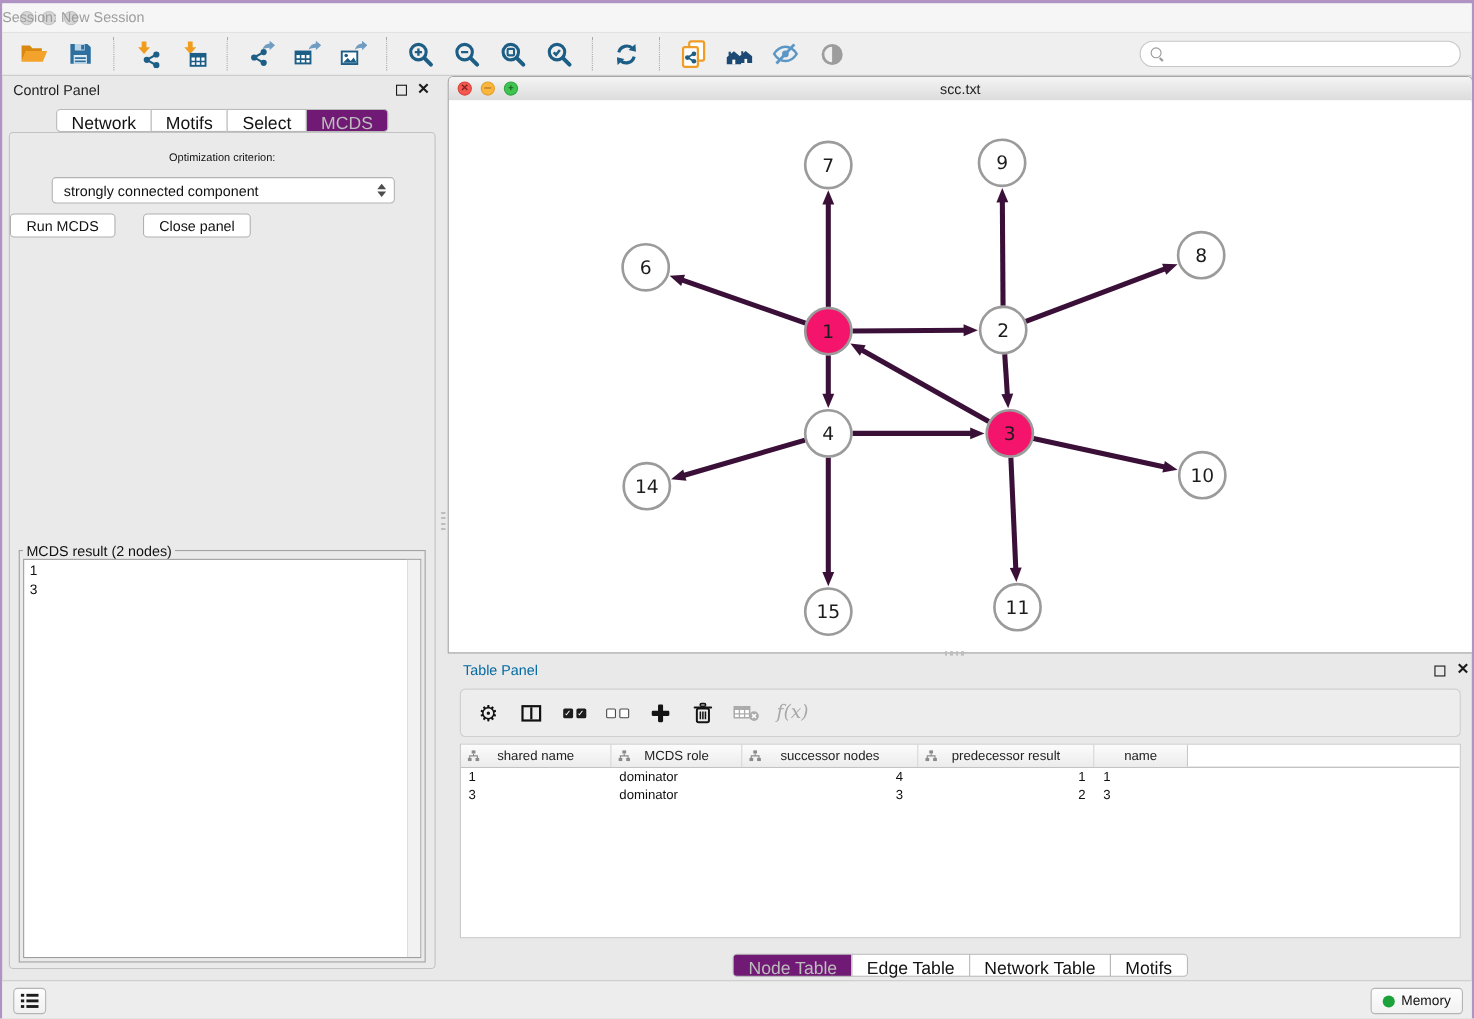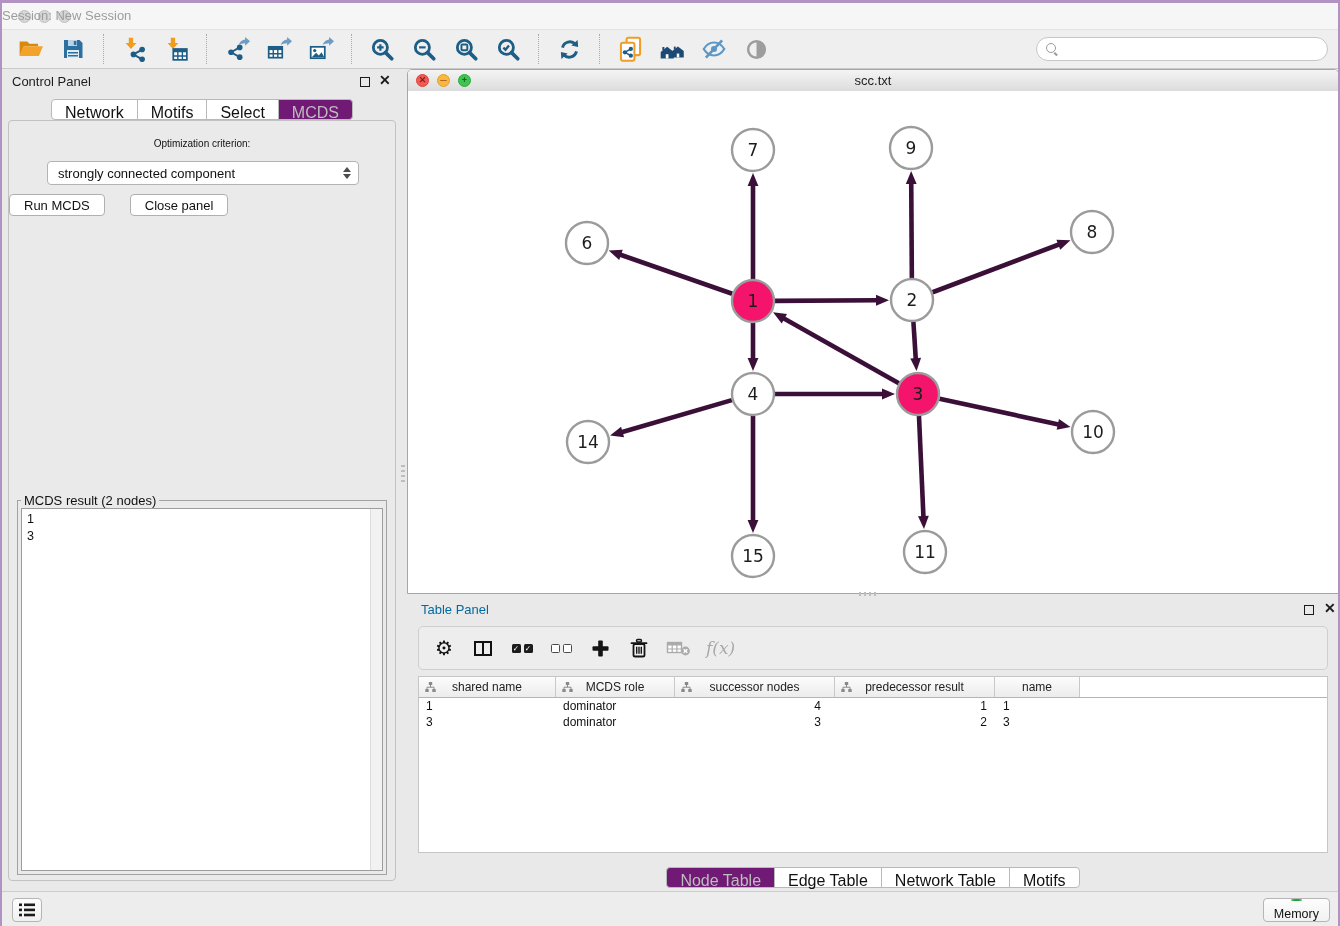--- a/index.html
+++ b/index.html
@@ -74,21 +74,21 @@
   .td{font-size:12px;color:#111;line-height:16px;box-sizing:border-box;white-space:nowrap;overflow:hidden;}
   .td.a-left{padding-left:7px;text-align:left;}
   .td.a-right{text-align:right;}
   .tr .td:nth-child(3){padding-right:14px;}
   .tr .td:nth-child(4){padding-right:8px;}
   .tr .td:nth-child(5){padding-left:8px;}
   #table-tabs{position:absolute;left:0;right:0;top:271px;display:flex;justify-content:center;}
   
   #status-bar{position:absolute;left:0;right:0;top:888px;height:35px;background:#ededed;border-top:1px solid #cdcdcd;}
   #status-list-btn{position:absolute;left:10px;top:6px;width:30px;height:24px;background:linear-gradient(#fdfdfd,#f0f0f0);border:1px solid #b5b5b5;border-radius:4px;display:flex;align-items:center;justify-content:center;box-sizing:border-box;}
-  #memory-btn{position:absolute;right:8px;top:6px;height:24px;background:linear-gradient(#fdfdfd,#f2f2f2);border:1px solid #b5b5b5;border-radius:4px;display:flex;align-items:center;padding:0 10px;gap:6px;font-size:12.5px;color:#111;box-sizing:border-box;flex-direction:column;}
+  #memory-btn{position:absolute;right:8px;top:6px;height:24px;background:linear-gradient(#fdfdfd,#f2f2f2);border:1px solid #b5b5b5;border-radius:4px;display:flex;align-items:center;padding:0 10px;gap:6px;font-size:12.5px;color:#111;box-sizing:border-box;}
   .mem-dot{width:11px;height:11px;border-radius:50%;background:#1ba23a;}
   .split-v{position:absolute;left:399px;top:462px;width:4px;height:18px;background:repeating-linear-gradient(#bdbdbd 0 2px,transparent 2px 5px);}
   .split-h{position:absolute;left:857px;top:589px;width:18px;height:4px;background:repeating-linear-gradient(90deg,#bdbdbd 0 2px,transparent 2px 5px);}
 </style>
 </head>
 <body>
 
 <div id="app">
 
   <div id="titlebar">

